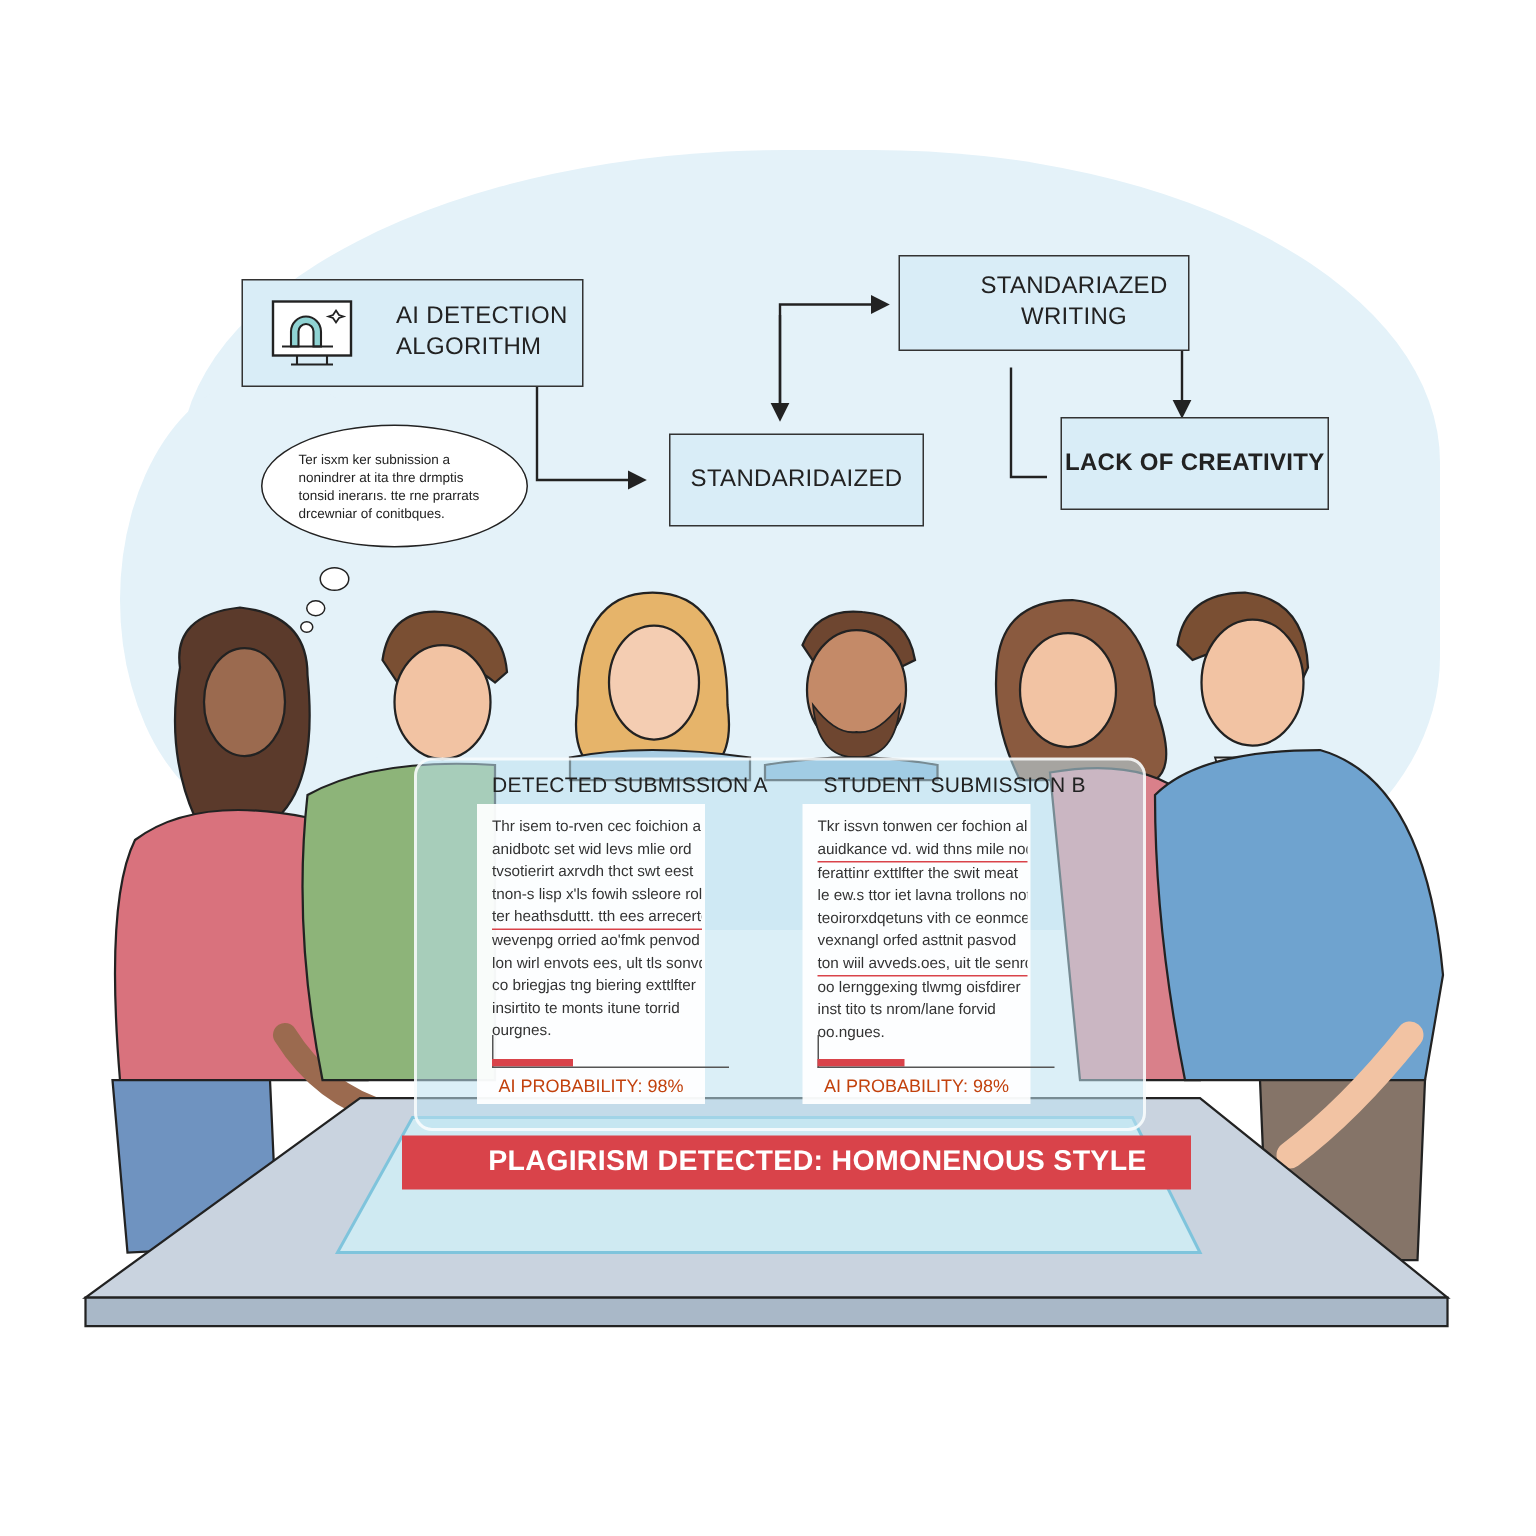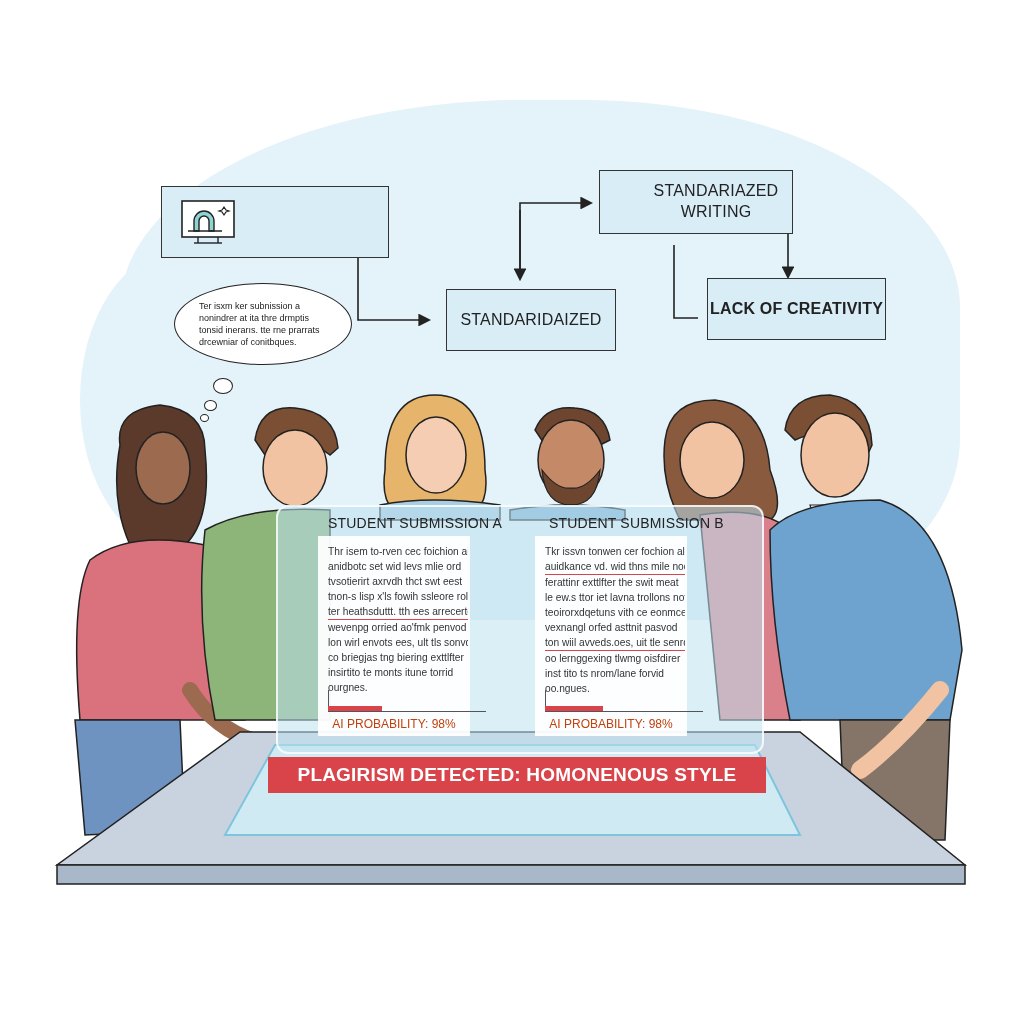--- a/index.html
+++ b/index.html
@@ -16,21 +16,21 @@
   .glass{position:absolute;left:276px;top:505px;width:484px;height:245px;background:rgba(190,225,240,0.55);border:2px solid rgba(255,255,255,0.8);border-radius:12px;}
   .card-title{position:absolute;font-size:14px;color:#222;letter-spacing:0.2px;}
   .card{position:absolute;background:rgba(255,255,255,0.93);width:152px;height:198px;}
   .card .txt{position:absolute;left:10px;top:8px;width:140px;font-size:10.2px;line-height:15px;color:#333;}
   .card .txt span{display:block;white-space:nowrap;overflow:hidden;}
   .card .txt span.ul{border-bottom:1.5px solid #d9434a;}
   .bar-axis{position:absolute;left:10px;width:158px;height:1px;background:#555;}
   .bar-fill{position:absolute;left:10px;height:5px;background:#d9434a;}
   .bar-y{position:absolute;left:10px;width:1px;background:#555;}
   .prob{position:absolute;left:0;width:152px;text-align:center;font-size:12px;color:#c2410c;}
-  .banner{position:absolute;left:268px;top:757px;width:498px;height:36px;background:#d9434a;color:#fff;font-size:19px;font-weight:bold;display:flex;align-items:center;justify-content:center;letter-spacing:0.2px;}
+  .banner{position:absolute;left:268px;top:757px;width:498px;height:36px;background:#d9434a;color:#fff;font-size:19px;font-weight:bold;display:flex;align-items:center;justify-content:center;letter-spacing:0.2px;padding-left:28px;}
 </style>
 </head>
 <body>
 
 <div class="blob"></div>
 <div class="blob2"></div>
 
 <svg class="arrow" width="1024" height="420" style="left:0;top:0;">
   <defs>
     <marker id="ah" markerWidth="8" markerHeight="8" refX="6" refY="4" orient="auto">
@@ -51,20 +51,24 @@
 <div class="box" style="left:161px;top:186px;width:226px;height:70px;justify-content:flex-start;">
   <svg width="60" height="50" viewBox="0 0 60 50" style="margin-left:16px;margin-right:26px;">
     <rect x="4" y="4" width="52" height="36" fill="#fff" stroke="#222" stroke-width="1.6"></rect>
     <path d="M16,34 L16,24 A10,10 0 0 1 36,24 L36,34 L31,34 L31,24 A5,5 0 0 0 21,24 L21,34 Z" fill="#8fd3d3" stroke="#222" stroke-width="1.4"></path>
     <line x1="10" y1="34" x2="44" y2="34" stroke="#222" stroke-width="1.4"></line>
     <path d="M46,10 l2,3 l3,1 l-3,1 l-2,3 l-2,-3 l-3,-1 l3,-1 z" fill="none" stroke="#222" stroke-width="1.2"></path>
     <line x1="20" y1="40" x2="20" y2="46" stroke="#222" stroke-width="1.4"></line>
     <line x1="40" y1="40" x2="40" y2="46" stroke="#222" stroke-width="1.4"></line>
     <line x1="16" y1="46" x2="44" y2="46" stroke="#222" stroke-width="1.4"></line>
   </svg>
+  <div style="text-align:left;">
+    <div>AI DETECTION</div>
+    <div>ALGORITHM</div>
+  </div>
 </div>
 
 <div class="box" style="left:599px;top:170px;width:152px;height:62px;flex-direction:column;padding-left:40px;">
   <div>STANDARIAZED</div>
   <div>WRITING</div>
 </div>
 
 <div class="box" style="left:446px;top:289px;width:168px;height:60px;">
   <span>STANDARIDAIZED</span>
 </div>
@@ -126,21 +130,21 @@
 </svg>
 
 <svg class="abs" width="1024" height="1024" style="left:0;top:0;">
   <path d="M240,732 L800,732 L965,865 L57,865 Z" fill="#c9d3df" stroke="#222" stroke-width="1.5"></path>
   <path d="M57,865 L965,865 L965,884 L57,884 Z" fill="#a9b8c8" stroke="#222" stroke-width="1.5"></path>
   <path d="M275,745 L755,745 L800,835 L225,835 Z" fill="#cfeaf2" stroke="#7fc4dc" stroke-width="2"></path>
 </svg>
 
 <div class="glass"></div>
 
-<div class="card-title" style="left:328px;top:515px;">STUDENT SUBMISSION A</div>
+<div class="card-title" style="left:328px;top:515px;">DETECTED SUBMISSION A</div>
 <div class="card" style="left:318px;top:536px;height:200px;">
   <div class="txt">
     <span>Thr isem to-rven cec foichion ail</span>
     <span>anidbotc set wid levs mlie ord</span>
     <span>tvsotierirt axrvdh thct swt eest</span>
     <span>tnon-s lisp x'ls fowih ssleore roli</span>
     <span class="ul">ter heathsduttt. tth ees arrecerte.</span>
     <span>wevenpg orried ao'fmk penvod</span>
     <span>lon wirl envots ees, ult tls sonvds</span>
     <span>co briegjas tng biering exttlfter</span>

